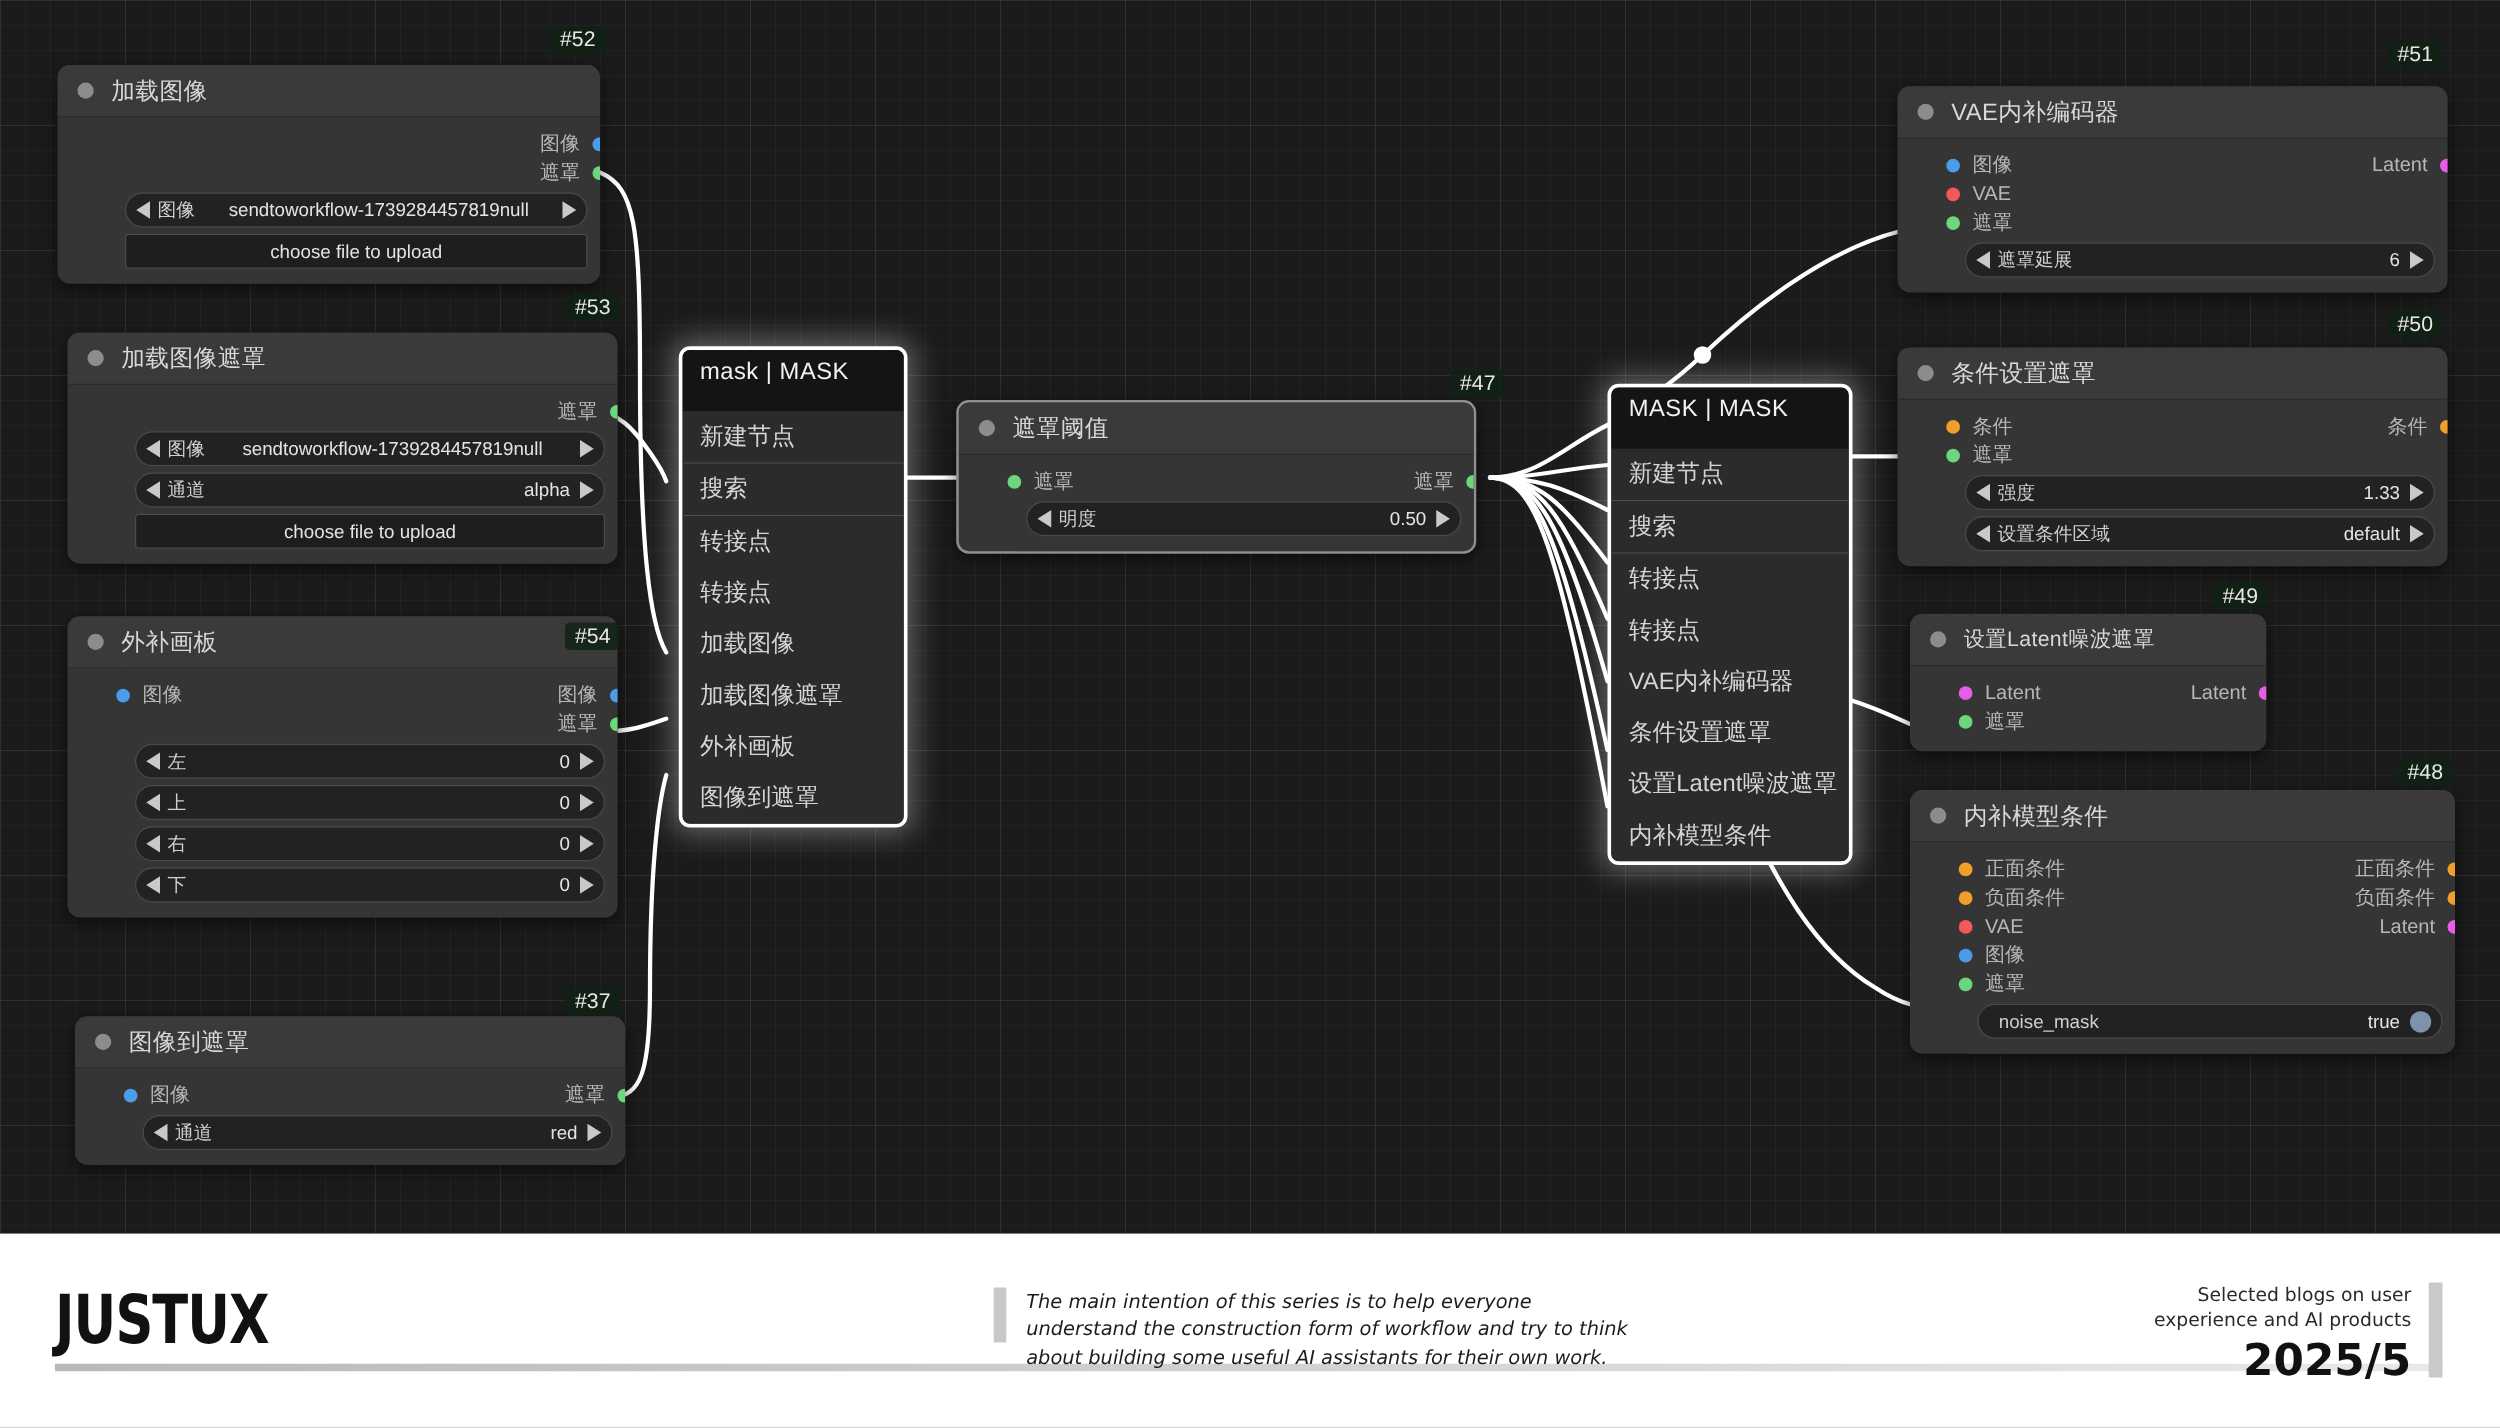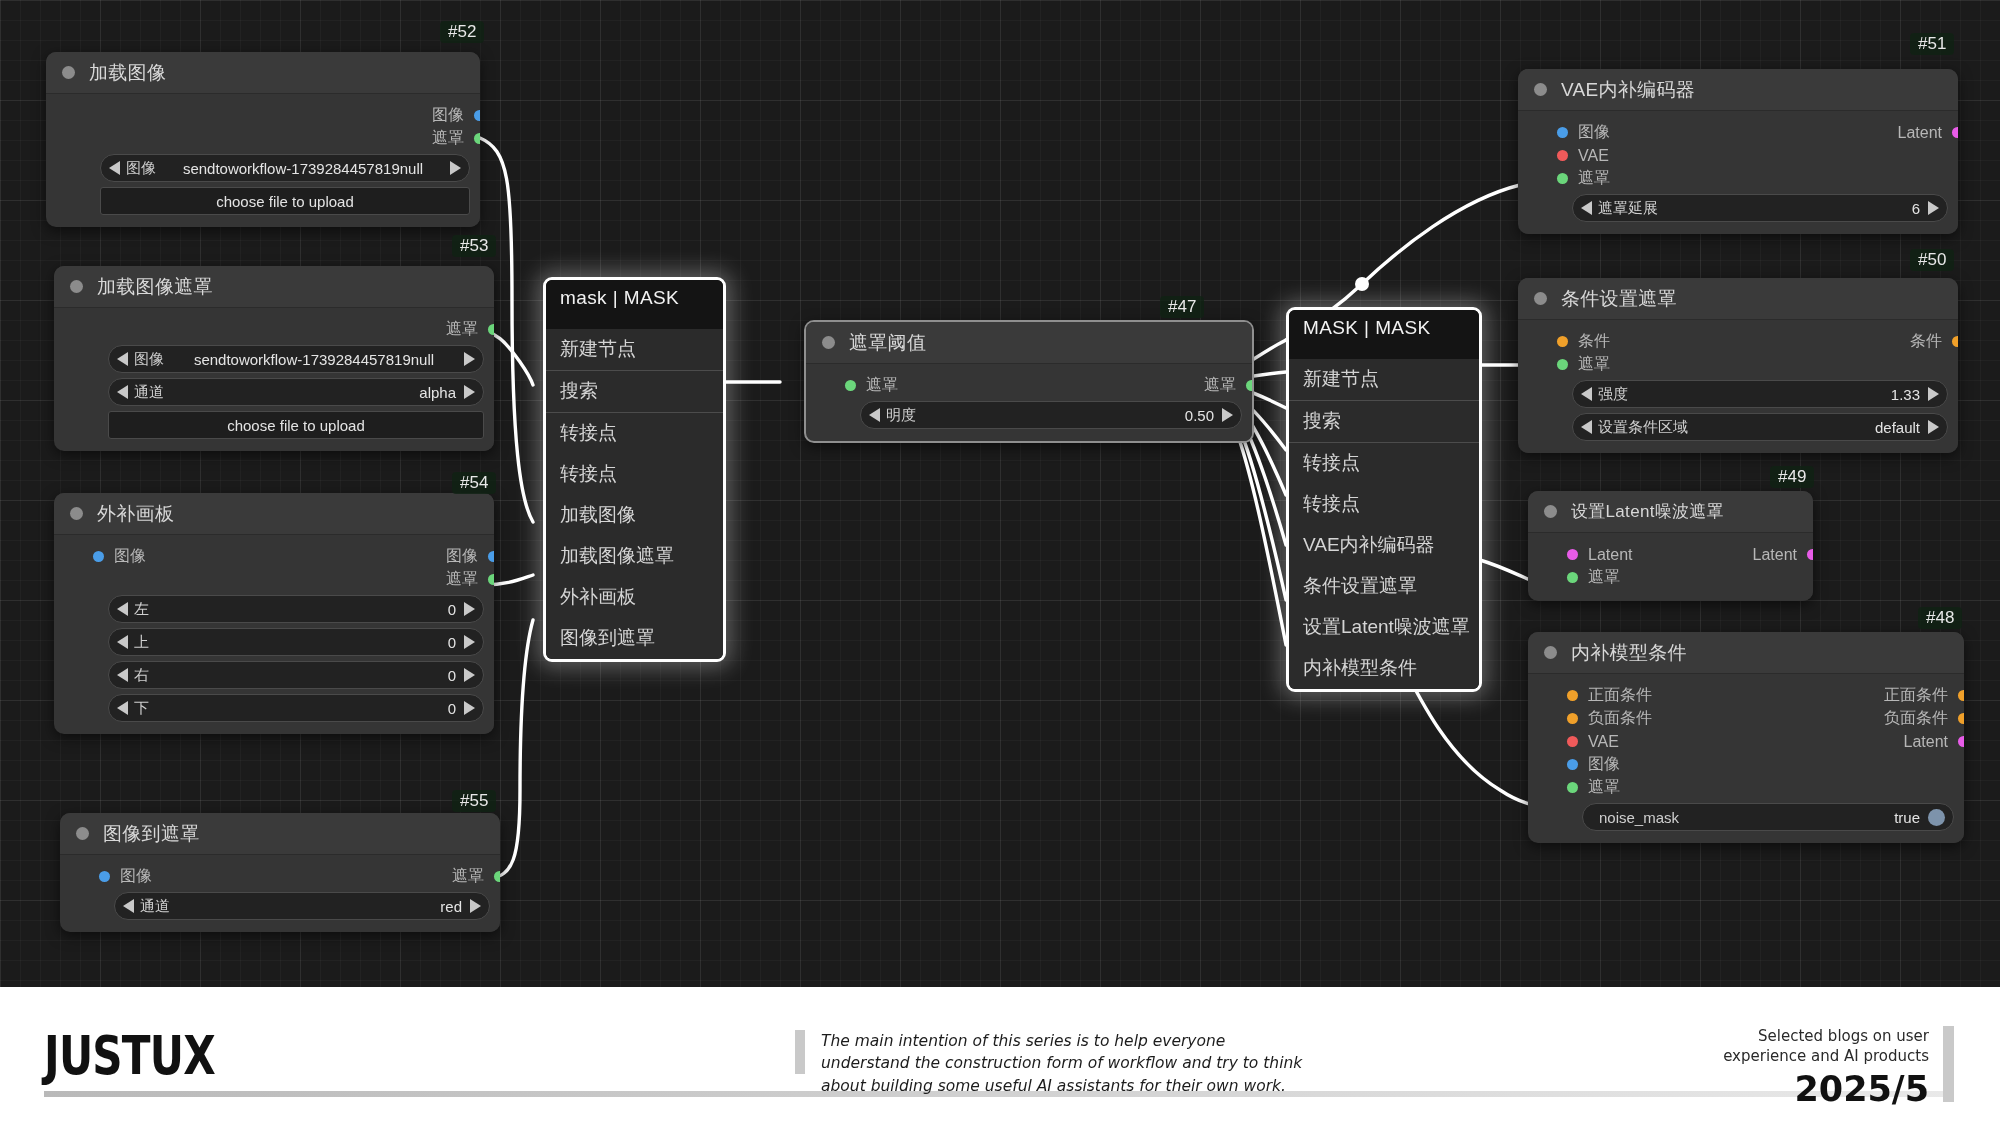--- a/index.html
+++ b/index.html
@@ -309,21 +309,21 @@
           </div>
           <div class="pill">
             <span class="arrow-l"></span>
             <span class="wname">下</span>
             <span class="wval">0</span>
             <span class="arrow-r"></span>
           </div>
         </div>
       </div>
     </div>
-    <div class="nid" style="left:452px; top:472px;text-align:center;">#54</div>
+    <div class="nid" style="left:452px; top:498px;text-align:center;">#54</div>
 
     <div class="node" style="left:60px; top:813px; width:440px;">
       <div class="node-header">
         <span class="collapse-dot"></span>
         <span class="node-title">图像到遮罩</span>
       </div>
       <div class="node-body">
         <div class="io-row">
           <span class="dot slot-in" style="background:#4a9de8; top:6px;"></span>
           <span class="io-left">
@@ -337,23 +337,23 @@
         <div class="widgets">
           <div class="pill">
             <span class="arrow-l"></span>
             <span class="wname">通道</span>
             <span class="wval">red</span>
             <span class="arrow-r"></span>
           </div>
         </div>
       </div>
     </div>
-    <div class="nid" style="left:452px; top:790px;">#55</div>
-
-    <div class="node" style="left:804px; top:320px; width:450px; border:2px solid #8f8f8f;">
+    <div class="nid" style="left:452px; top:790px;">#37</div>
+
+    <div class="node" style="left:765px; top:320px; width:416px; border:2px solid #8f8f8f;">
       <div class="node-header">
         <span class="collapse-dot"></span>
         <span class="node-title">遮罩阈值</span>
       </div>
       <div class="node-body">
         <div class="io-row">
           <span class="dot slot-in" style="background:#6bd67b; top:6px;"></span>
           <span class="io-left">
               <span class="io-label">遮罩</span>
             </span>

